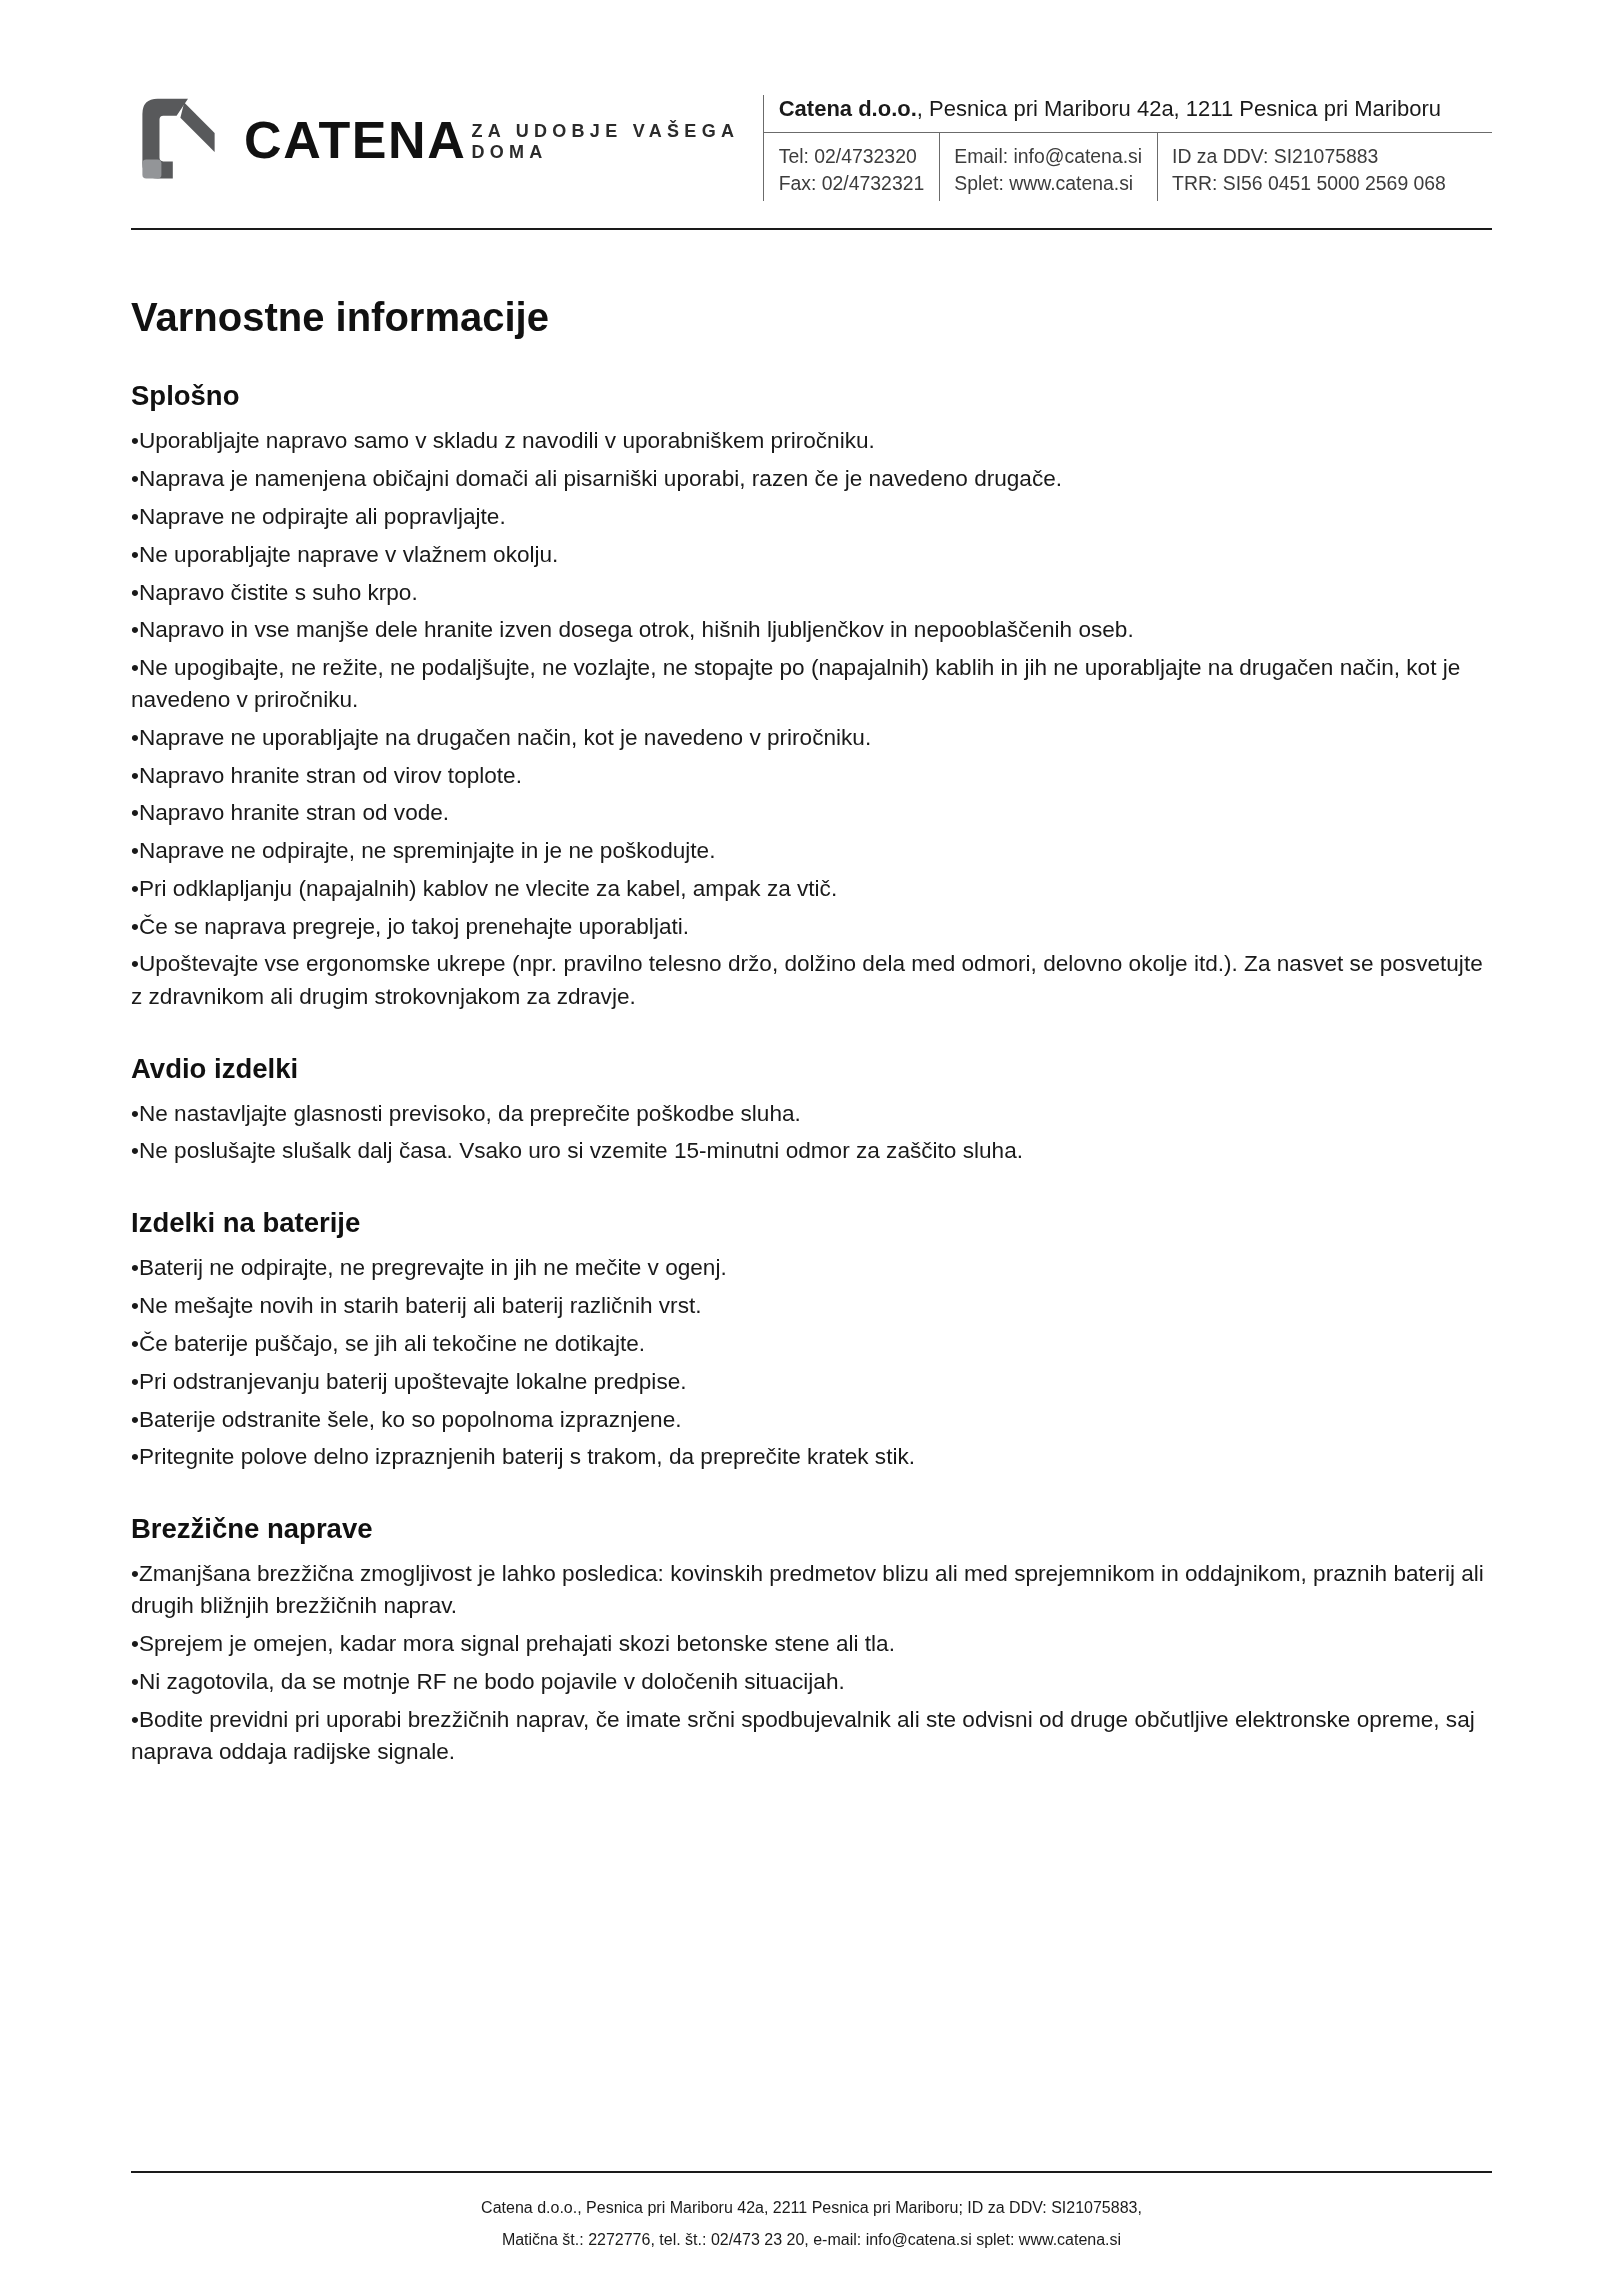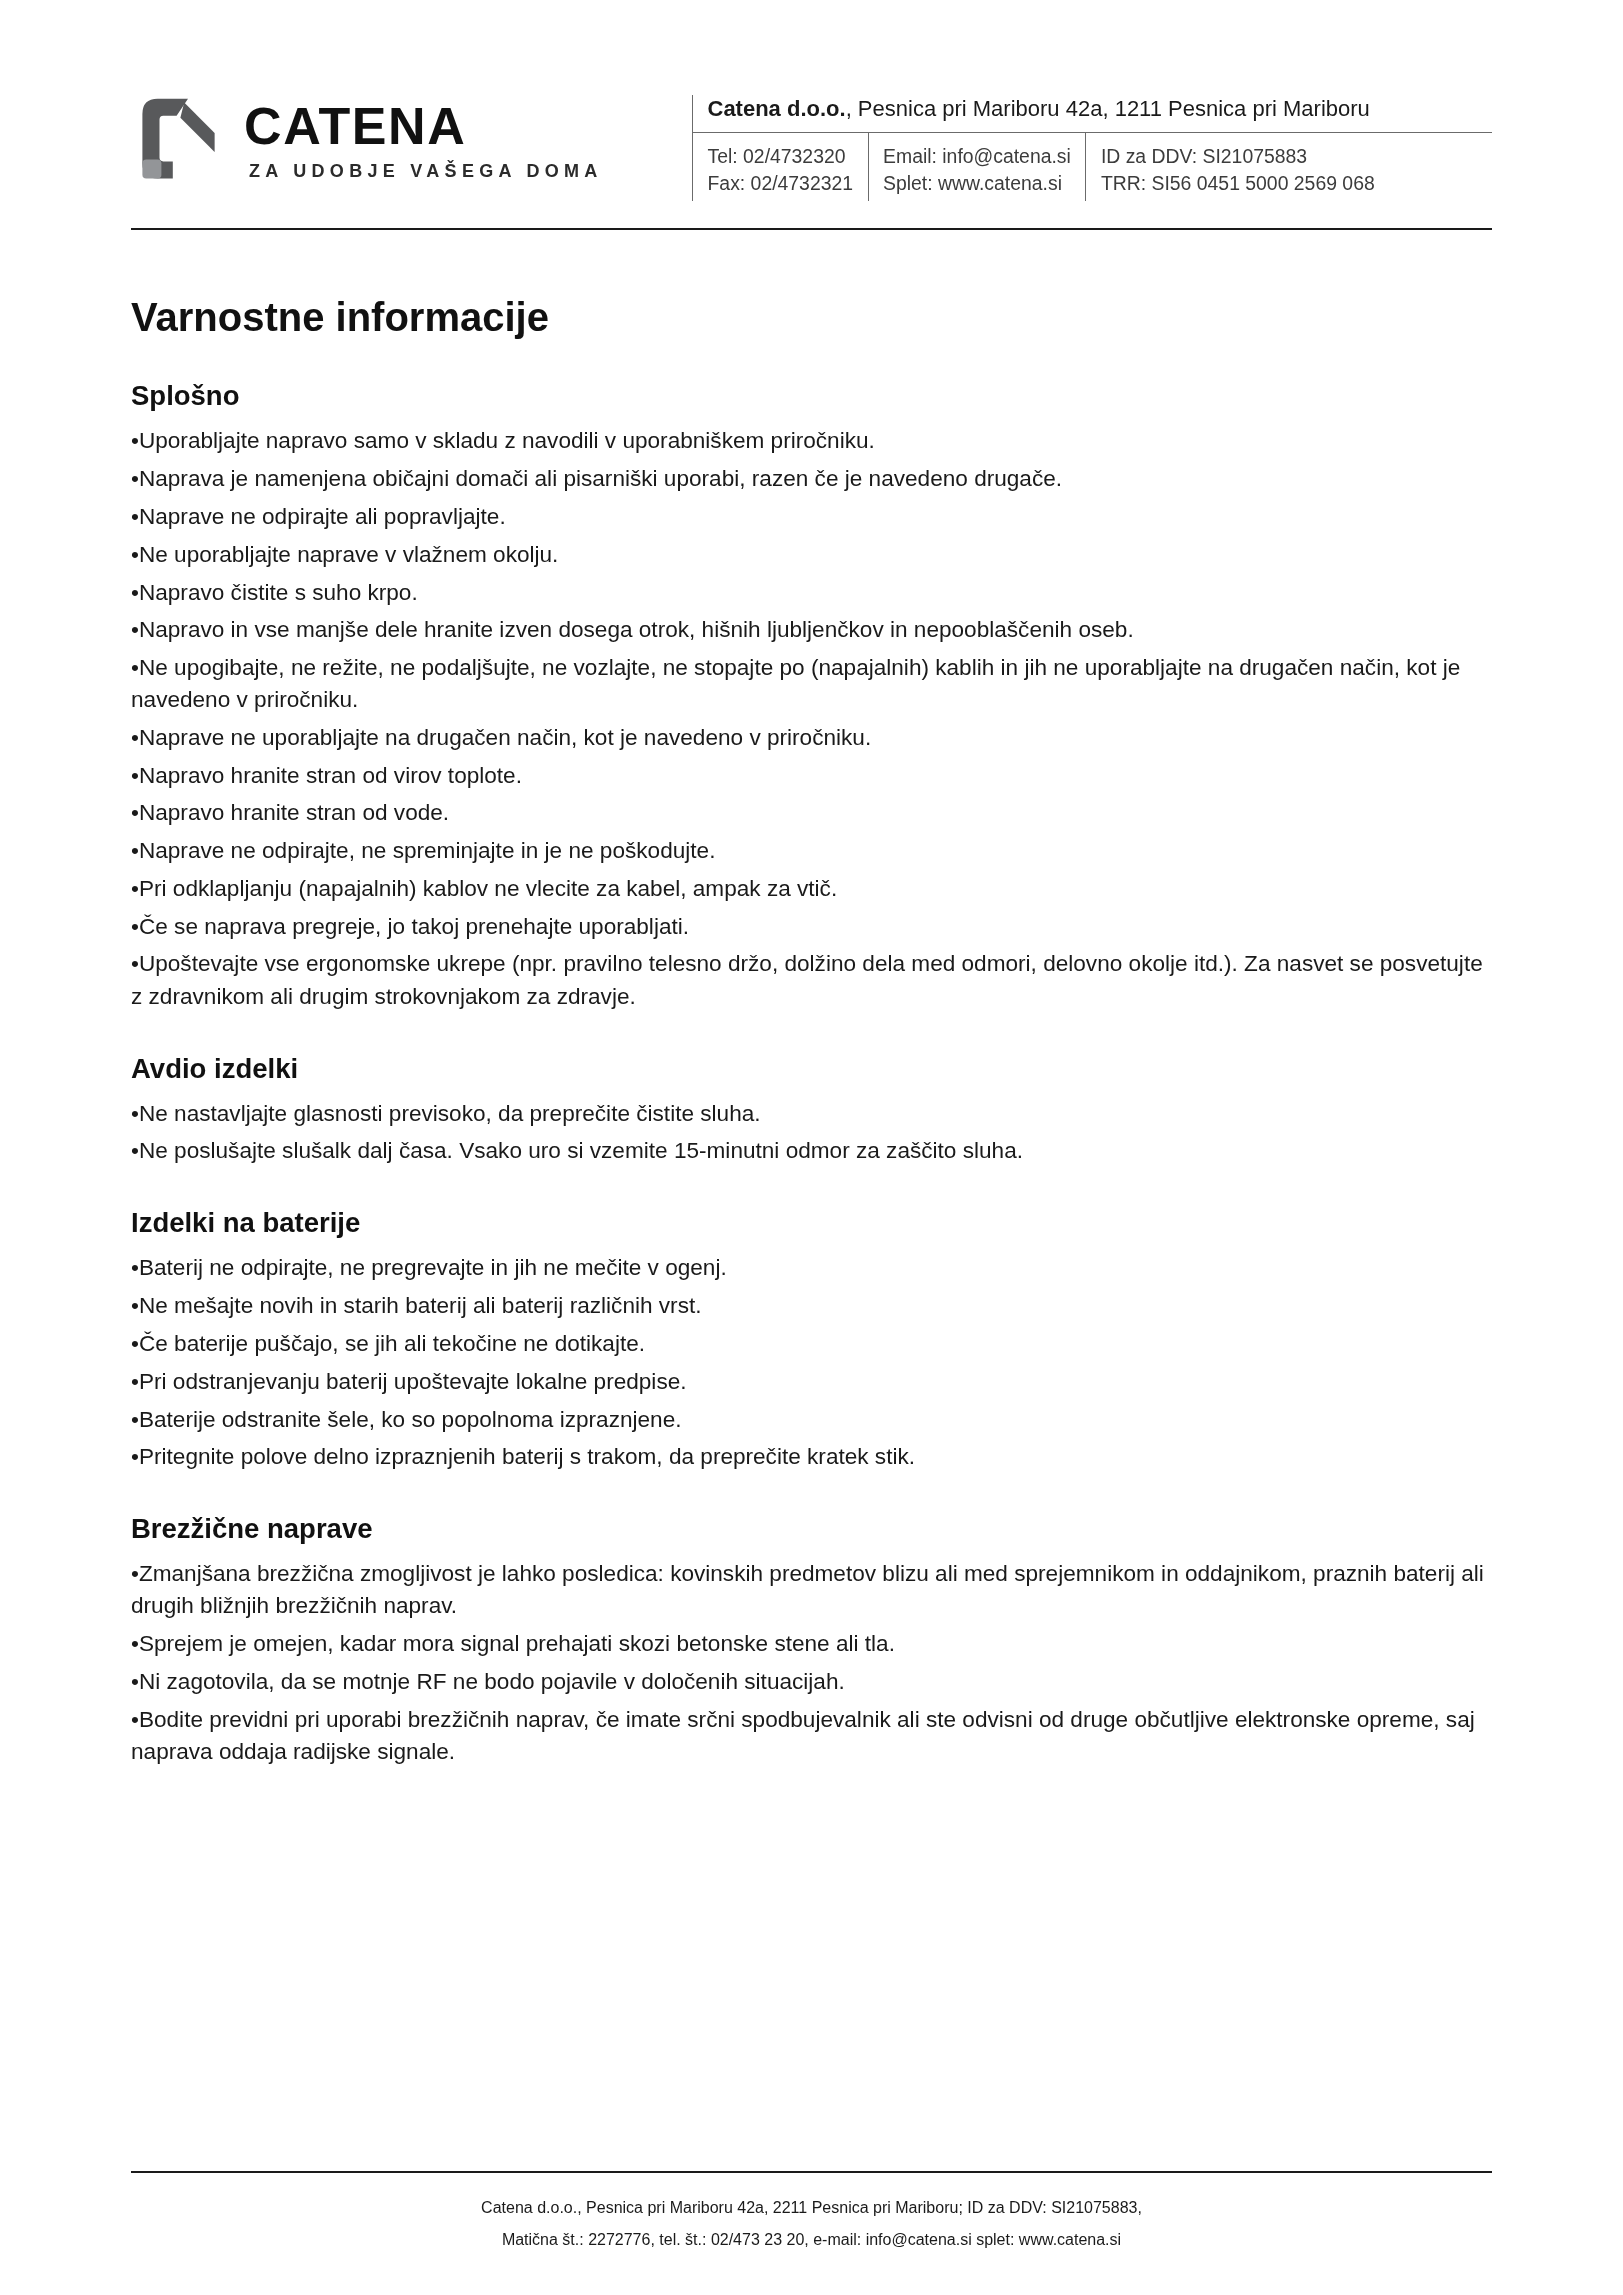--- a/index.html
+++ b/index.html
@@ -26,21 +26,21 @@
     align-items: flex-start;
   }
   .logo-block {
     display: flex;
     align-items: center;
     gap: 18px;
     margin-top: 3.2px;
   }
   .logo-icon { width: 95px; height: 95px; flex: 0 0 auto; }
   .logo-icon svg { width: 95px; height: 95px; display: block; }
-  .logo-text { display: flex; flex-direction: column; }
+  .logo-text { display: flex; flex-direction: row; }
   .logo-name {
     font-size: 52px;
     font-weight: 800;
     letter-spacing: 1.6px;
     color: #111;
     line-height: 1.05;
   }
   .logo-tagline {
     font-size: 18px;
     font-weight: 700;
@@ -176,21 +176,21 @@
     <p class="bullet">Napravo hranite stran od virov toplote.</p>
     <p class="bullet">Napravo hranite stran od vode.</p>
     <p class="bullet">Naprave ne odpirajte, ne spreminjajte in je ne poškodujte.</p>
     <p class="bullet">Pri odklapljanju (napajalnih) kablov ne vlecite za kabel, ampak za vtič.</p>
     <p class="bullet">Če se naprava pregreje, jo takoj prenehajte uporabljati.</p>
     <p class="bullet">Upoštevajte vse ergonomske ukrepe (npr. pravilno telesno držo, dolžino dela med odmori, delovno okolje itd.). Za nasvet se posvetujte z zdravnikom ali drugim strokovnjakom za zdravje.</p>
   </section>
 
   <section class="doc-section">
     <h2>Avdio izdelki</h2>
-    <p class="bullet">Ne nastavljajte glasnosti previsoko, da preprečite čistite sluha.</p>
+    <p class="bullet">Ne nastavljajte glasnosti previsoko, da preprečite poškodbe sluha.</p>
     <p class="bullet">Ne poslušajte slušalk dalj časa. Vsako uro si vzemite 15-minutni odmor za zaščito sluha.</p>
   </section>
 
   <section class="doc-section">
     <h2>Izdelki na baterije</h2>
     <p class="bullet">Baterij ne odpirajte, ne pregrevajte in jih ne mečite v ogenj.</p>
     <p class="bullet">Ne mešajte novih in starih baterij ali baterij različnih vrst.</p>
     <p class="bullet">Če baterije puščajo, se jih ali tekočine ne dotikajte.</p>
     <p class="bullet">Pri odstranjevanju baterij upoštevajte lokalne predpise.</p>
     <p class="bullet">Baterije odstranite šele, ko so popolnoma izpraznjene.</p>

